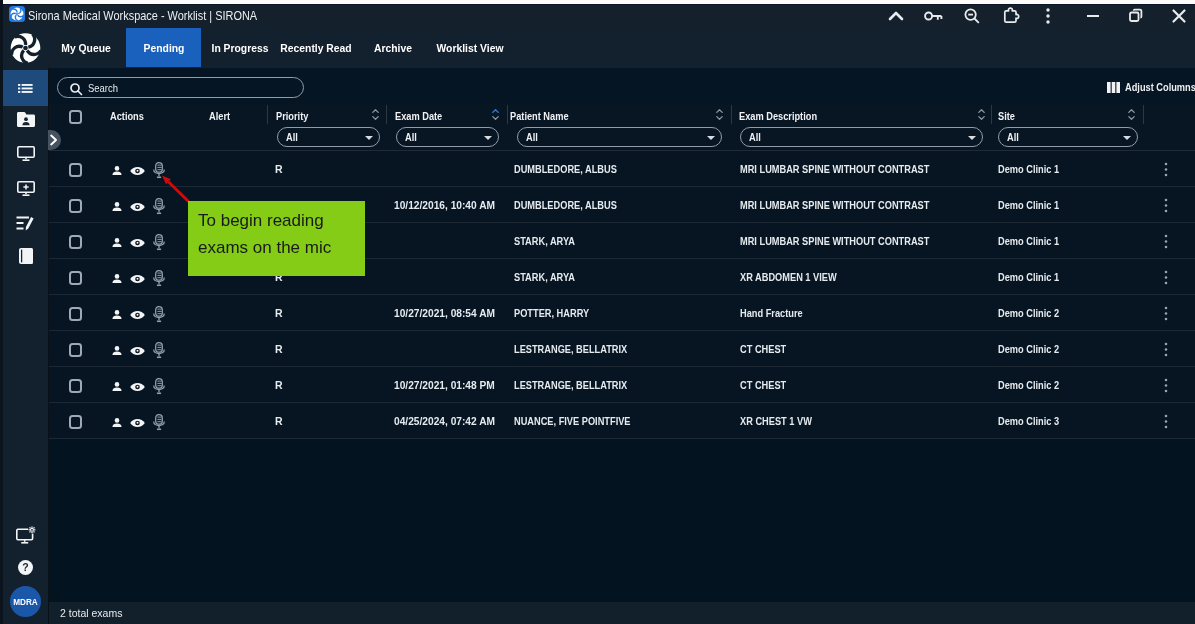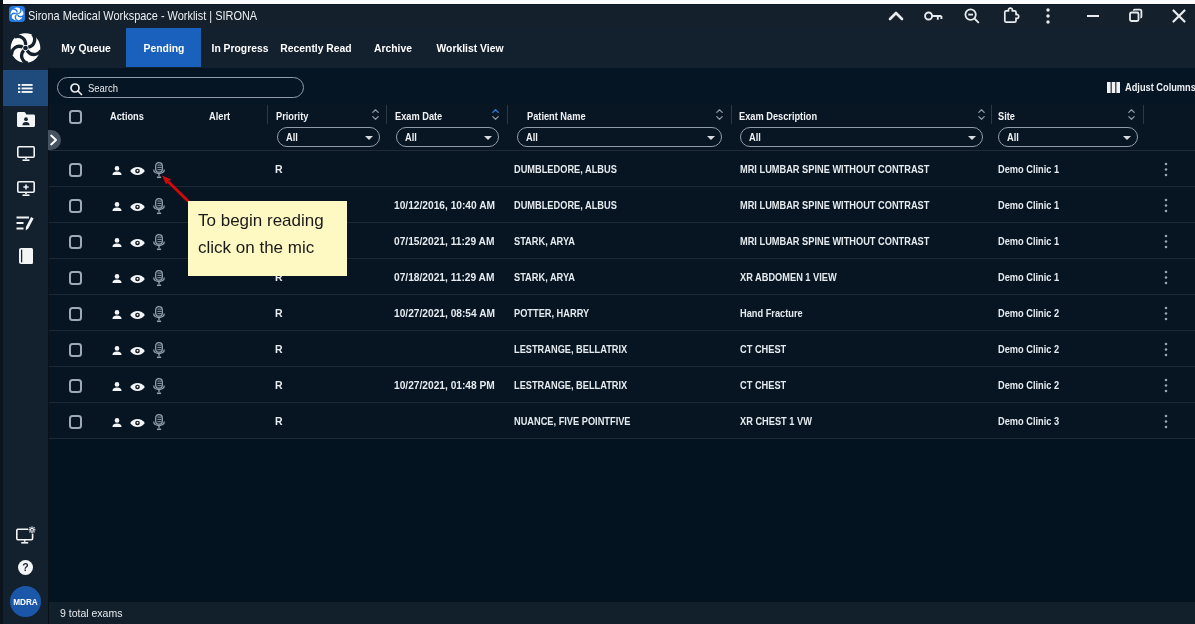--- a/index.html
+++ b/index.html
@@ -33,21 +33,21 @@
   .hsep { position:absolute; top:1px; width:1px; height:19px; background:#2b3947; }
   .pill { position:absolute; top:23px; height:20px; border:1px solid #929ca8; border-radius:10px; }
   .pill span { position:absolute; left:8px; top:2.5px; font-size:10.5px; font-weight:bold; color:#eef1f3; transform:scaleX(0.88); transform-origin:0 50%; }
   .pill .chev { position:absolute; right:6px; top:8px; width:0; height:0; border-left:4px solid transparent; border-right:4px solid transparent; border-top:4px solid #d9dde1; }
   .row { position:absolute; left:-3.3px; width:1146.3px; height:36px; background:#071522; border-bottom:1px solid #1c2934; }
   .cell { position:absolute; top:0; height:36px; line-height:36px; font-size:10.5px; font-weight:bold; color:#e6ebef; white-space:nowrap; }
   .cbx { position:absolute; left:19.8px; top:11.5px; width:13px; height:14px; border:2px solid #9fa9b4; border-radius:3.5px; }
   #thead .cbx { top:6px; }
   #footer { position:absolute; left:-3.3px; top:534px; width:1146.3px; height:22px; background:#12202c; }
   #footer span { position:absolute; left:11.3px; top:5px; font-size:10.5px; color:#e6eaed; }
-  #tip { position:absolute; left:188px; top:201px; width:159px; height:75px; background:#fef9c3; }
+  #tip { position:absolute; left:188px; top:201px; width:177px; height:75px; background:#84cc16; }
   #tip div { position:absolute; left:10px; font-size:17px; color:#1a1a1a; }
 </style>
 </head>
 <body>
 <div id="app">
   <div id="titlebar"></div>
   <div id="topwhite"></div>
   <div id="topdark"></div>
   <div id="navbar">
     <svg class="abs" style="left:10px;top:4px" width="31" height="32" viewBox="0 0 31 32">
@@ -233,21 +233,21 @@
 
     <div id="thead">
       <div class="cbx"></div>
       <div class="hlabel" style="left:61.3px;"><span class="sx">Actions</span></div>
       <div class="hlabel" style="left:160.3px;"><span class="sx">Alert</span></div>
       <div class="hsep" style="left:218.3px;"></div>
       <div class="hlabel" style="left:227.3px;"><span class="sx">Priority</span></div>
       <div class="hsep" style="left:337.3px;"></div>
       <div class="hlabel" style="left:346.3px;"><span class="sx">Exam Date</span></div>
       <div class="hsep" style="left:458.3px;"></div>
-      <div class="hlabel" style="left:478px;"><span class="sx">Patient Name</span></div>
+      <div class="hlabel" style="left:461px;"><span class="sx">Patient Name</span></div>
       <div class="hsep" style="left:682.3px;"></div>
       <div class="hlabel" style="left:689.8px;"><span class="sx">Exam Description</span></div>
       <div class="hsep" style="left:942.3px;"></div>
       <div class="hlabel" style="left:949.3px;"><span class="sx">Site</span></div>
       <div class="hsep" style="left:1094.3px;"></div>
       <svg class="abs" style="left:322.8px;top:5px" width="7" height="11" viewBox="0 0 7 11">
 <path d="M0.8 3.4 L3.5 0.8 L6.2 3.4" fill="none" stroke="#8a95a1" stroke-width="1.3" stroke-linecap="round" stroke-linejoin="round"></path>
 <path d="M0.8 7.6 L3.5 10.2 L6.2 7.6" fill="none" stroke="#8a95a1" stroke-width="1.3" stroke-linecap="round" stroke-linejoin="round"></path>
         </svg>
 <svg class="abs" style="left:442.8px;top:5px" width="7" height="11" viewBox="0 0 7 11">
@@ -367,21 +367,20 @@
   <svg class="abs" style="left:104.3px;top:10.5px" width="12" height="17" viewBox="0 0 12 17">
 <g stroke="#919eac" fill="none">
 <rect x="2.7" y="0.6" width="6.6" height="9.6" rx="3.3" stroke-width="1.3"></rect>
 <path d="M4.4 3.1 L8.5 3.1 M4.4 5.4 L8.5 5.4 M4.4 7.7 L8.5 7.7" stroke-width="1"></path>
 <path d="M0.7 7.4 C0.7 12.9 11.3 12.9 11.3 7.4" stroke-width="1.3"></path>
 <path d="M6 11.5 L6 14.6" stroke-width="1.3"></path>
 <path d="M3.9 15.3 L8.1 15.3" stroke-width="1.5"></path>
 </g>
         </svg>
   <div class="cell" style="left:226.3px;">R</div>
-  <div class="cell" style="left:345.3px;"><span class="sd">07/15/2021, 11:29 AM</span></div>
   <div class="cell" style="left:464.8px;"><span class="sx">STARK, ARYA</span></div>
   <div class="cell" style="left:691.3px;"><span class="sx">MRI LUMBAR SPINE WITHOUT CONTRAST</span></div>
   <div class="cell" style="left:949.3px;"><span class="sx">Demo Clinic 1</span></div>
   <svg class="abs" style="left:1115.3px;top:11px" width="4" height="15" viewBox="0 0 4 15">
 <g fill="#9aa4af">
             <circle cx="2" cy="2" r="1.3"></circle>
             <circle cx="2" cy="7.5" r="1.3"></circle>
             <circle cx="2" cy="13" r="1.3"></circle>
           </g>
         </svg>
@@ -400,21 +399,20 @@
   <svg class="abs" style="left:104.3px;top:10.5px" width="12" height="17" viewBox="0 0 12 17">
 <g stroke="#919eac" fill="none">
 <rect x="2.7" y="0.6" width="6.6" height="9.6" rx="3.3" stroke-width="1.3"></rect>
 <path d="M4.4 3.1 L8.5 3.1 M4.4 5.4 L8.5 5.4 M4.4 7.7 L8.5 7.7" stroke-width="1"></path>
 <path d="M0.7 7.4 C0.7 12.9 11.3 12.9 11.3 7.4" stroke-width="1.3"></path>
 <path d="M6 11.5 L6 14.6" stroke-width="1.3"></path>
 <path d="M3.9 15.3 L8.1 15.3" stroke-width="1.5"></path>
 </g>
         </svg>
   <div class="cell" style="left:226.3px;">R</div>
-  <div class="cell" style="left:345.3px;"><span class="sd">07/18/2021, 11:29 AM</span></div>
   <div class="cell" style="left:464.8px;"><span class="sx">STARK, ARYA</span></div>
   <div class="cell" style="left:691.3px;"><span class="sx">XR ABDOMEN 1 VIEW</span></div>
   <div class="cell" style="left:949.3px;"><span class="sx">Demo Clinic 1</span></div>
   <svg class="abs" style="left:1115.3px;top:11px" width="4" height="15" viewBox="0 0 4 15">
 <g fill="#9aa4af">
             <circle cx="2" cy="2" r="1.3"></circle>
             <circle cx="2" cy="7.5" r="1.3"></circle>
             <circle cx="2" cy="13" r="1.3"></circle>
           </g>
         </svg>
@@ -531,43 +529,44 @@
   <svg class="abs" style="left:104.3px;top:10.5px" width="12" height="17" viewBox="0 0 12 17">
 <g stroke="#919eac" fill="none">
 <rect x="2.7" y="0.6" width="6.6" height="9.6" rx="3.3" stroke-width="1.3"></rect>
 <path d="M4.4 3.1 L8.5 3.1 M4.4 5.4 L8.5 5.4 M4.4 7.7 L8.5 7.7" stroke-width="1"></path>
 <path d="M0.7 7.4 C0.7 12.9 11.3 12.9 11.3 7.4" stroke-width="1.3"></path>
 <path d="M6 11.5 L6 14.6" stroke-width="1.3"></path>
 <path d="M3.9 15.3 L8.1 15.3" stroke-width="1.5"></path>
 </g>
         </svg>
   <div class="cell" style="left:226.3px;">R</div>
+  <div class="cell" style="left:345.3px;"><span class="sd">04/25/2024, 07:42 AM</span></div>
   <div class="cell" style="left:464.8px;"><span class="sx">NUANCE, FIVE POINTFIVE</span></div>
   <div class="cell" style="left:691.3px;"><span class="sx">XR CHEST 1 VW</span></div>
   <div class="cell" style="left:949.3px;"><span class="sx">Demo Clinic 3</span></div>
   <svg class="abs" style="left:1115.3px;top:11px" width="4" height="15" viewBox="0 0 4 15">
 <g fill="#9aa4af">
             <circle cx="2" cy="2" r="1.3"></circle>
             <circle cx="2" cy="7.5" r="1.3"></circle>
             <circle cx="2" cy="13" r="1.3"></circle>
           </g>
         </svg>
 </div>
 
     <div id="footer">
-        <span>9 total exams</span>
+        <span>2 total exams</span>
       </div>
   </div>
 
   <div class="abs" style="left:48px;top:129.8px;width:12.7px;height:20.4px;background:#45525f;border-radius:0 10.2px 10.2px 0;"></div>
   <svg class="abs" style="left:48px;top:133px" width="12" height="14" viewBox="0 0 12 14">
     <path d="M3.2 2.6 L8 7 L3.2 11.4" fill="none" stroke="#ffffff" stroke-width="2" stroke-linecap="round" stroke-linejoin="round"></path>
   </svg>
 
   <svg class="abs" style="left:155px;top:170px" width="45" height="40" viewBox="0 0 45 40">
     <path d="M33.5 31.5 L13.4 11.8" stroke="#cf0a0a" stroke-width="3"></path>
     <path d="M7 5.5 L15.9 9.3 L11 14.3 Z" fill="#cf0a0a"></path>
   </svg>
   <div id="tip">
     <div style="top:10px;">To begin reading</div>
-    <div style="top:37px;">click on the mic</div>
+    <div style="top:37px;">exams on the mic</div>
   </div>
 </div>
 
 </body></html>

